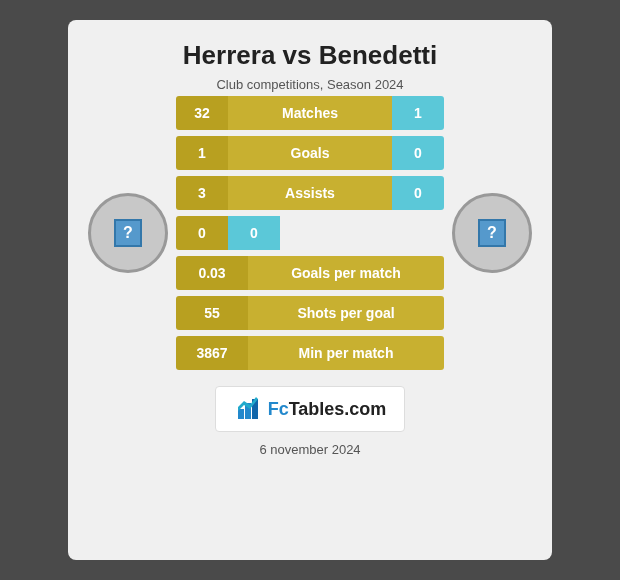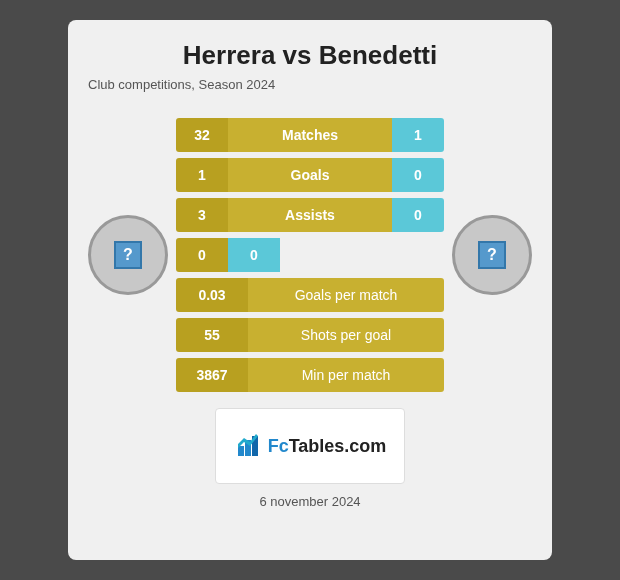--- a/index.html
+++ b/index.html
@@ -21,23 +21,24 @@
       position: relative;
     }
     .title {
       text-align: center;
       font-size: 26px;
       font-weight: bold;
       color: #222;
       margin-bottom: 6px;
     }
     .subtitle {
+      text-align: center;
       font-size: 13px;
       color: #555;
-      margin-bottom: 26px;
+      margin-bottom: 4px;
     }
     .stats-area {
       display: flex;
       align-items: center;
       justify-content: space-between;
       gap: 8px;
     }
     .avatar {
       width: 80px;
       height: 220px;
@@ -132,38 +133,38 @@
       width: 72px;
       min-width: 72px;
       height: 100%;
       display: flex;
       align-items: center;
       justify-content: center;
     }
     .stat-single-label {
       background: #c8b030;
       color: #fff;
-      font-weight: normal;
+      font-weight: bold;
       font-size: 14px;
       flex: 1;
       height: 100%;
       display: flex;
       align-items: center;
       justify-content: center;
     }
     .logo-area {
       margin-top: 16px;
       display: flex;
       justify-content: center;
     }
     .logo-box {
       background: #fff;
       border: 1px solid #ddd;
       border-radius: 4px;
-      padding: 23px 18px;
+      padding: 8px 18px;
       display: flex;
       align-items: center;
       gap: 6px;
     }
     .logo-icon {
       width: 28px;
       height: 28px;
     }
     .logo-text {
       font-size: 18px;

